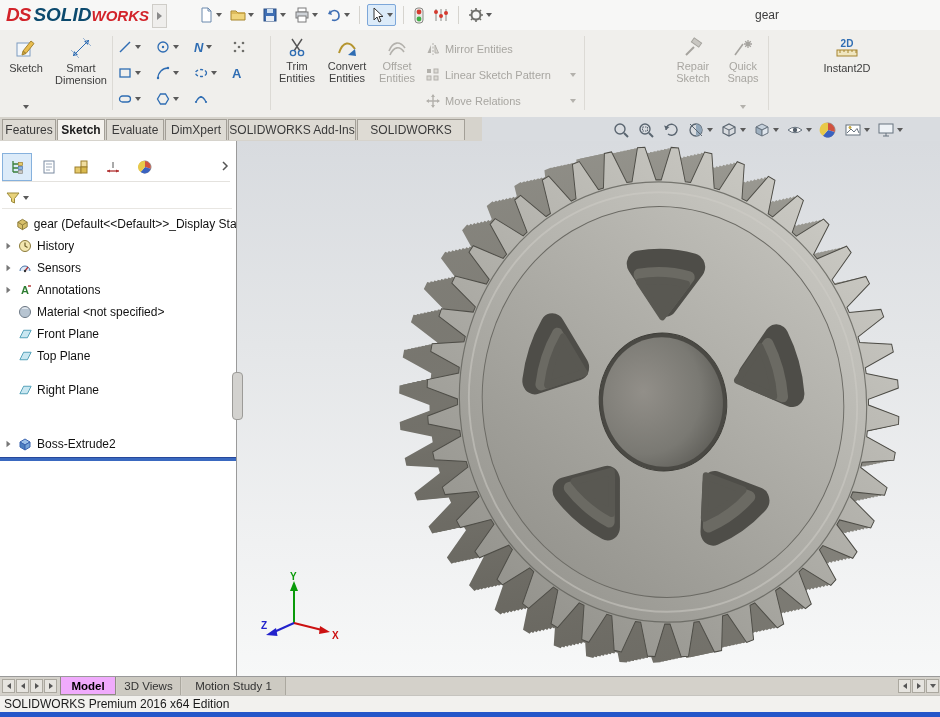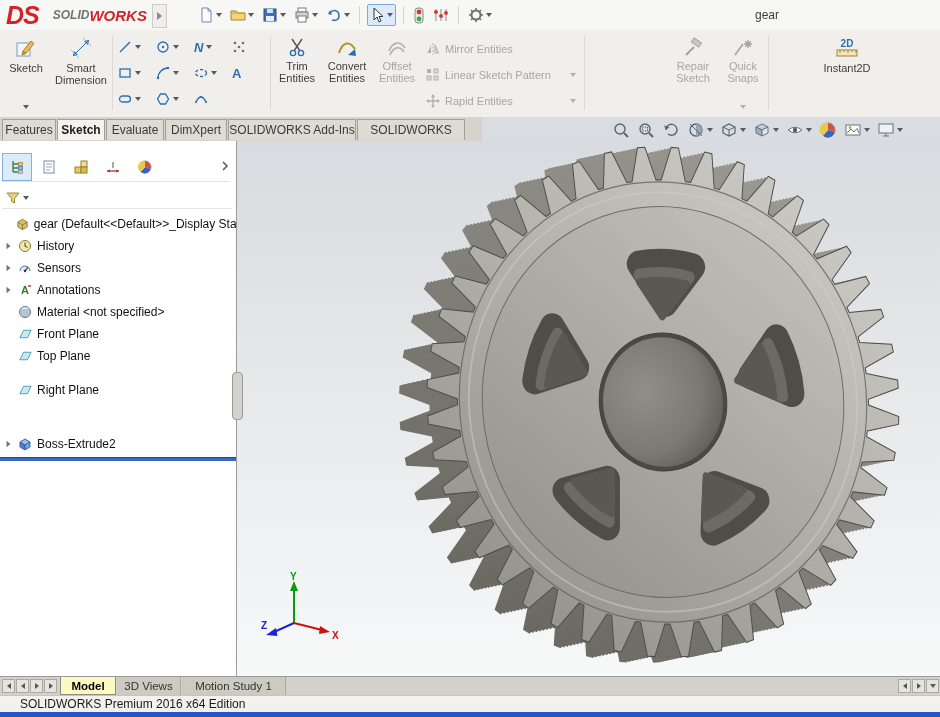--- a/index.html
+++ b/index.html
@@ -4,22 +4,22 @@
 <style>
   html,body{margin:0;padding:0;}
   body{font-family:"Liberation Sans","DejaVu Sans",sans-serif;background:#ccc;}
   .app{position:relative;width:940px;height:717px;background:#f2f1ee;overflow:hidden;box-sizing:border-box;}
   svg{display:block;}
   svg text{font-family:inherit;}
 
   
   .titlebar{position:absolute;left:0;top:0;width:940px;height:30px;background:#f7f7f6;border-bottom:1px solid #d9d7d2;}
   .logo{position:absolute;left:6px;top:3px;height:24px;display:flex;align-items:center;font-style:italic;font-weight:bold;}
-  .logo .ds{color:#d2232a;font-size:25px;margin-right:14px;letter-spacing:-1px;}
-  .logo .solid{color:#737373;font-size:12px;}
+  .logo .ds{color:#d2232a;font-size:19px;margin-right:3px;letter-spacing:-1px;}
+  .logo .solid{color:#0c4a6e;font-size:19px;}
   .logo .works{color:#d2232a;font-size:15px;}
   .flyout{position:absolute;left:152px;top:4px;width:13px;height:22px;background:#efeeec;border:1px solid #cfcdc8;display:flex;align-items:center;justify-content:center;}
   .tb-icons{position:absolute;left:196px;top:3px;height:24px;display:flex;align-items:center;gap:4px;}
   .tbtn{display:flex;align-items:center;gap:2px;padding:2px;border-radius:2px;}
   .tbtn.pressed{background:#dcebf9;border:1px solid #7da7d9;}
   .tsep{width:1px;height:18px;background:#d6d4cf;margin:0 3px;}
   .doc-title{position:absolute;left:755px;top:8px;font-size:12px;color:#3c3c3c;}
 
   .caret{display:inline-block;width:0;height:0;border-left:3.5px solid transparent;border-right:3.5px solid transparent;border-top:4px solid #5a5a5a;}
   .caret.dis{border-top-color:#b3b1ac;}
@@ -67,25 +67,25 @@
   .triad{position:absolute;left:23px;top:430px;}
   .splitter{position:absolute;left:232px;top:372px;width:9px;height:46px;background:#d3d2cf;border:1px solid #9c9b98;border-radius:4px;}
 
   
   .doctabs{position:absolute;left:0;top:676px;width:940px;height:19px;background:#d4d1ca;border-top:1px solid #9a9a9a;box-sizing:border-box;}
   .navbtn{position:absolute;top:2px;width:13px;height:14px;background:#e6e4df;border:1px solid #aba89f;display:flex;align-items:center;justify-content:center;box-sizing:border-box;}
   .tl{width:0;height:0;border-top:3.5px solid transparent;border-bottom:3.5px solid transparent;border-right:4.5px solid #555;}
   .tr{width:0;height:0;border-top:3.5px solid transparent;border-bottom:3.5px solid transparent;border-left:4.5px solid #555;}
   .dtab{position:absolute;top:0;height:18px;line-height:18px;font-size:11.5px;text-align:center;color:#333;
     background:#cdcabF;background:#cdcac2;border-right:1px solid #aba89f;box-sizing:border-box;}
-  .dtab.active{background:#fef9c3;font-weight:bold;border:1px solid #8f8c84;border-top:none;color:#000;}
+  .dtab.active{background:#f0abfc;font-weight:bold;border:1px solid #8f8c84;border-top:none;color:#000;}
 
   
   .status{position:absolute;left:0;top:695px;width:940px;height:17px;background:#f2f1ee;border-top:1px solid #c6c4bf;
-    font-size:12px;color:#1a1a1a;display:flex;align-items:center;padding-left:20px;box-sizing:border-box;}
+    font-size:12px;color:#1a1a1a;display:flex;align-items:center;padding-left:4px;box-sizing:border-box;}
   .wedge{position:absolute;left:0;top:712px;width:940px;height:5px;background:#2456c9;}
 </style>
 </head>
 <body>
 
 <div class="app">
 
   <div class="titlebar">
     <div class="logo">
       <span class="ds">DS</span>
@@ -359,21 +359,21 @@
       <span>Linear Sketch Pattern</span>
       <span class="caret dis rcaret"></span>
     </div>
     <div class="rowbtn" style="left:426px;top:60px;width:150px">
       <span>
           <svg width="14" height="14" viewBox="0 0 14 14">
             <path d="M7 1 V13 M1 7 H13" stroke="#b3b1ac" stroke-width="1.4"></path>
             <path d="M7 0 L5 3 H9 Z M7 14 L5 11 H9 Z M0 7 L3 5 V9 Z M14 7 L11 5 V9 Z" fill="#b3b1ac"></path>
           </svg>
         </span>
-      <span>Rapid Entities</span>
+      <span>Move Relations</span>
       <span class="caret dis rcaret"></span>
     </div>
 
     <div class="vsep" style="left:584px"></div>
 
     <div class="bigbtn dis" style="left:668px;width:50px">
       <span class="bicon">
           <svg width="22" height="22" viewBox="0 0 22 22">
             <path d="M4 19 L12 11" stroke="#a5a39e" stroke-width="2"></path>
             <rect x="10" y="4" width="9" height="5" transform="rotate(35 14.5 6.5)" fill="#c9c7c2" stroke="#a5a39e"></rect>

